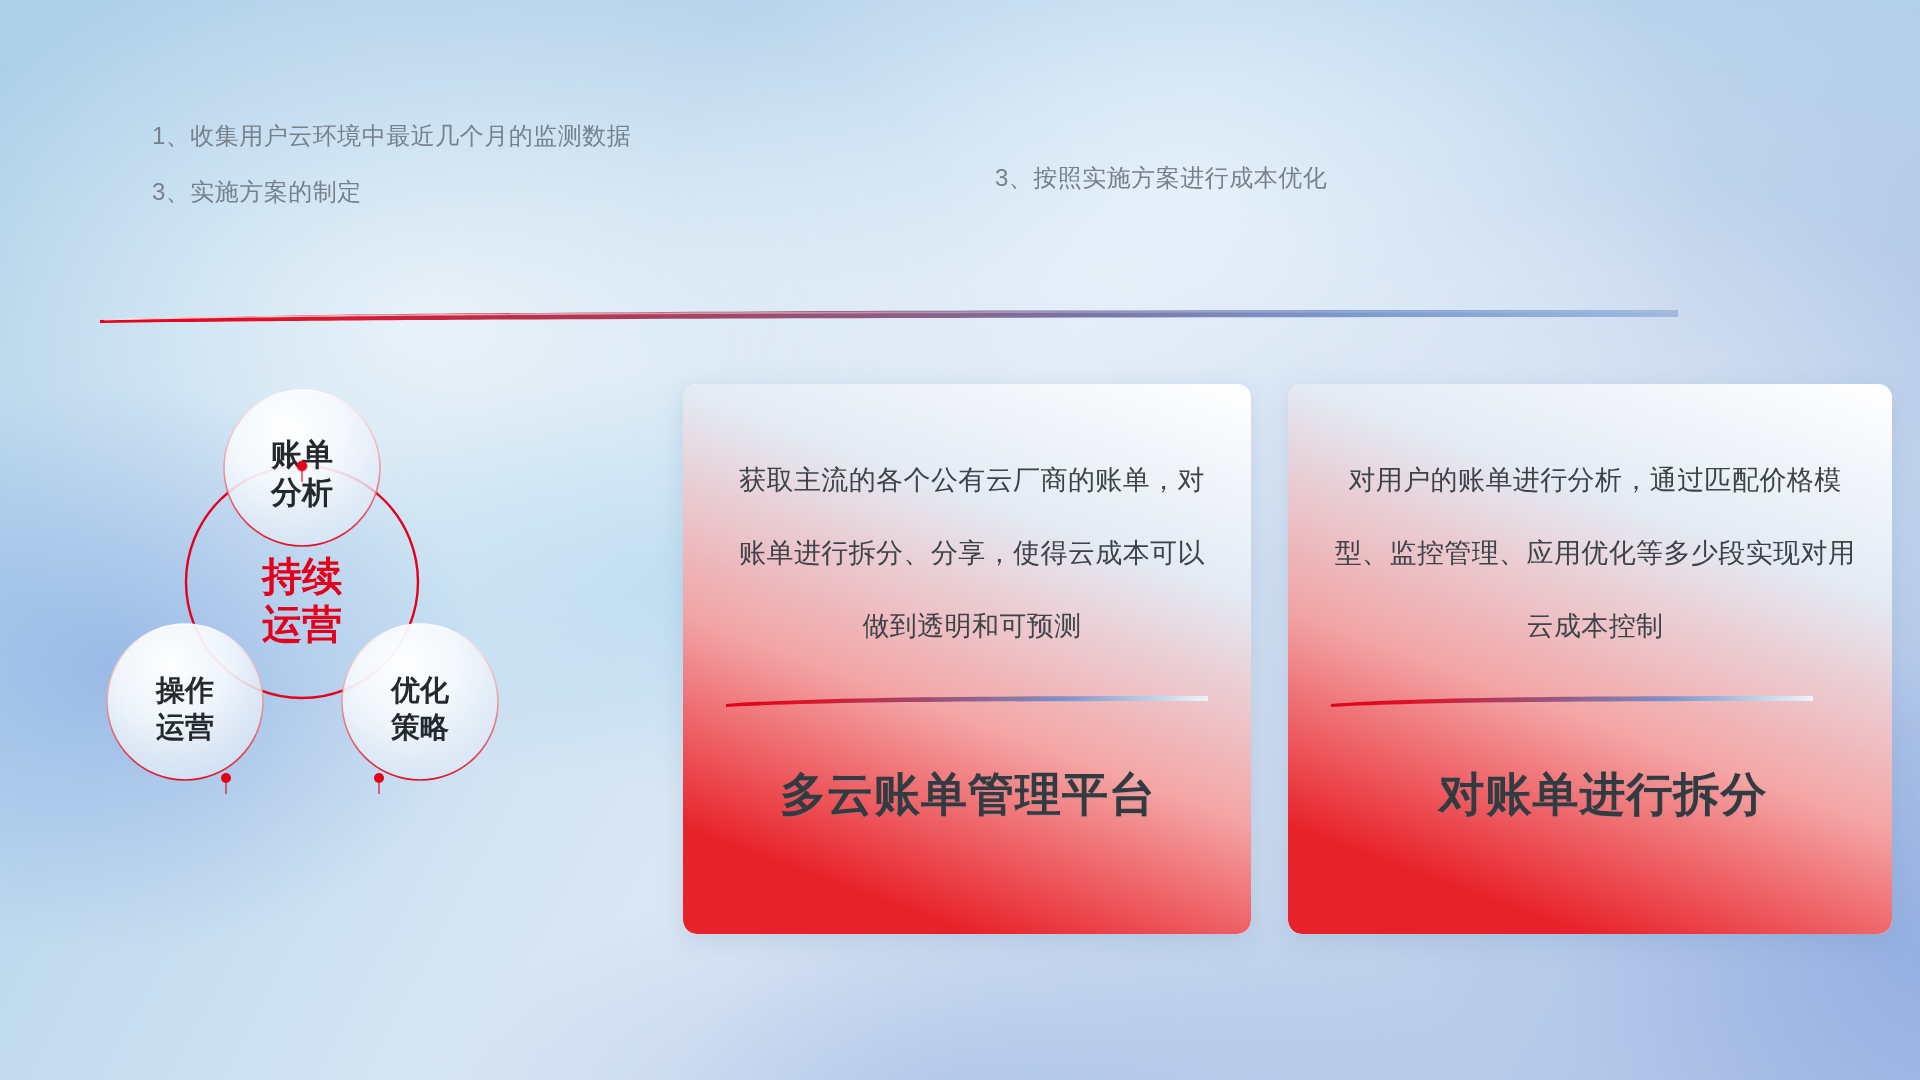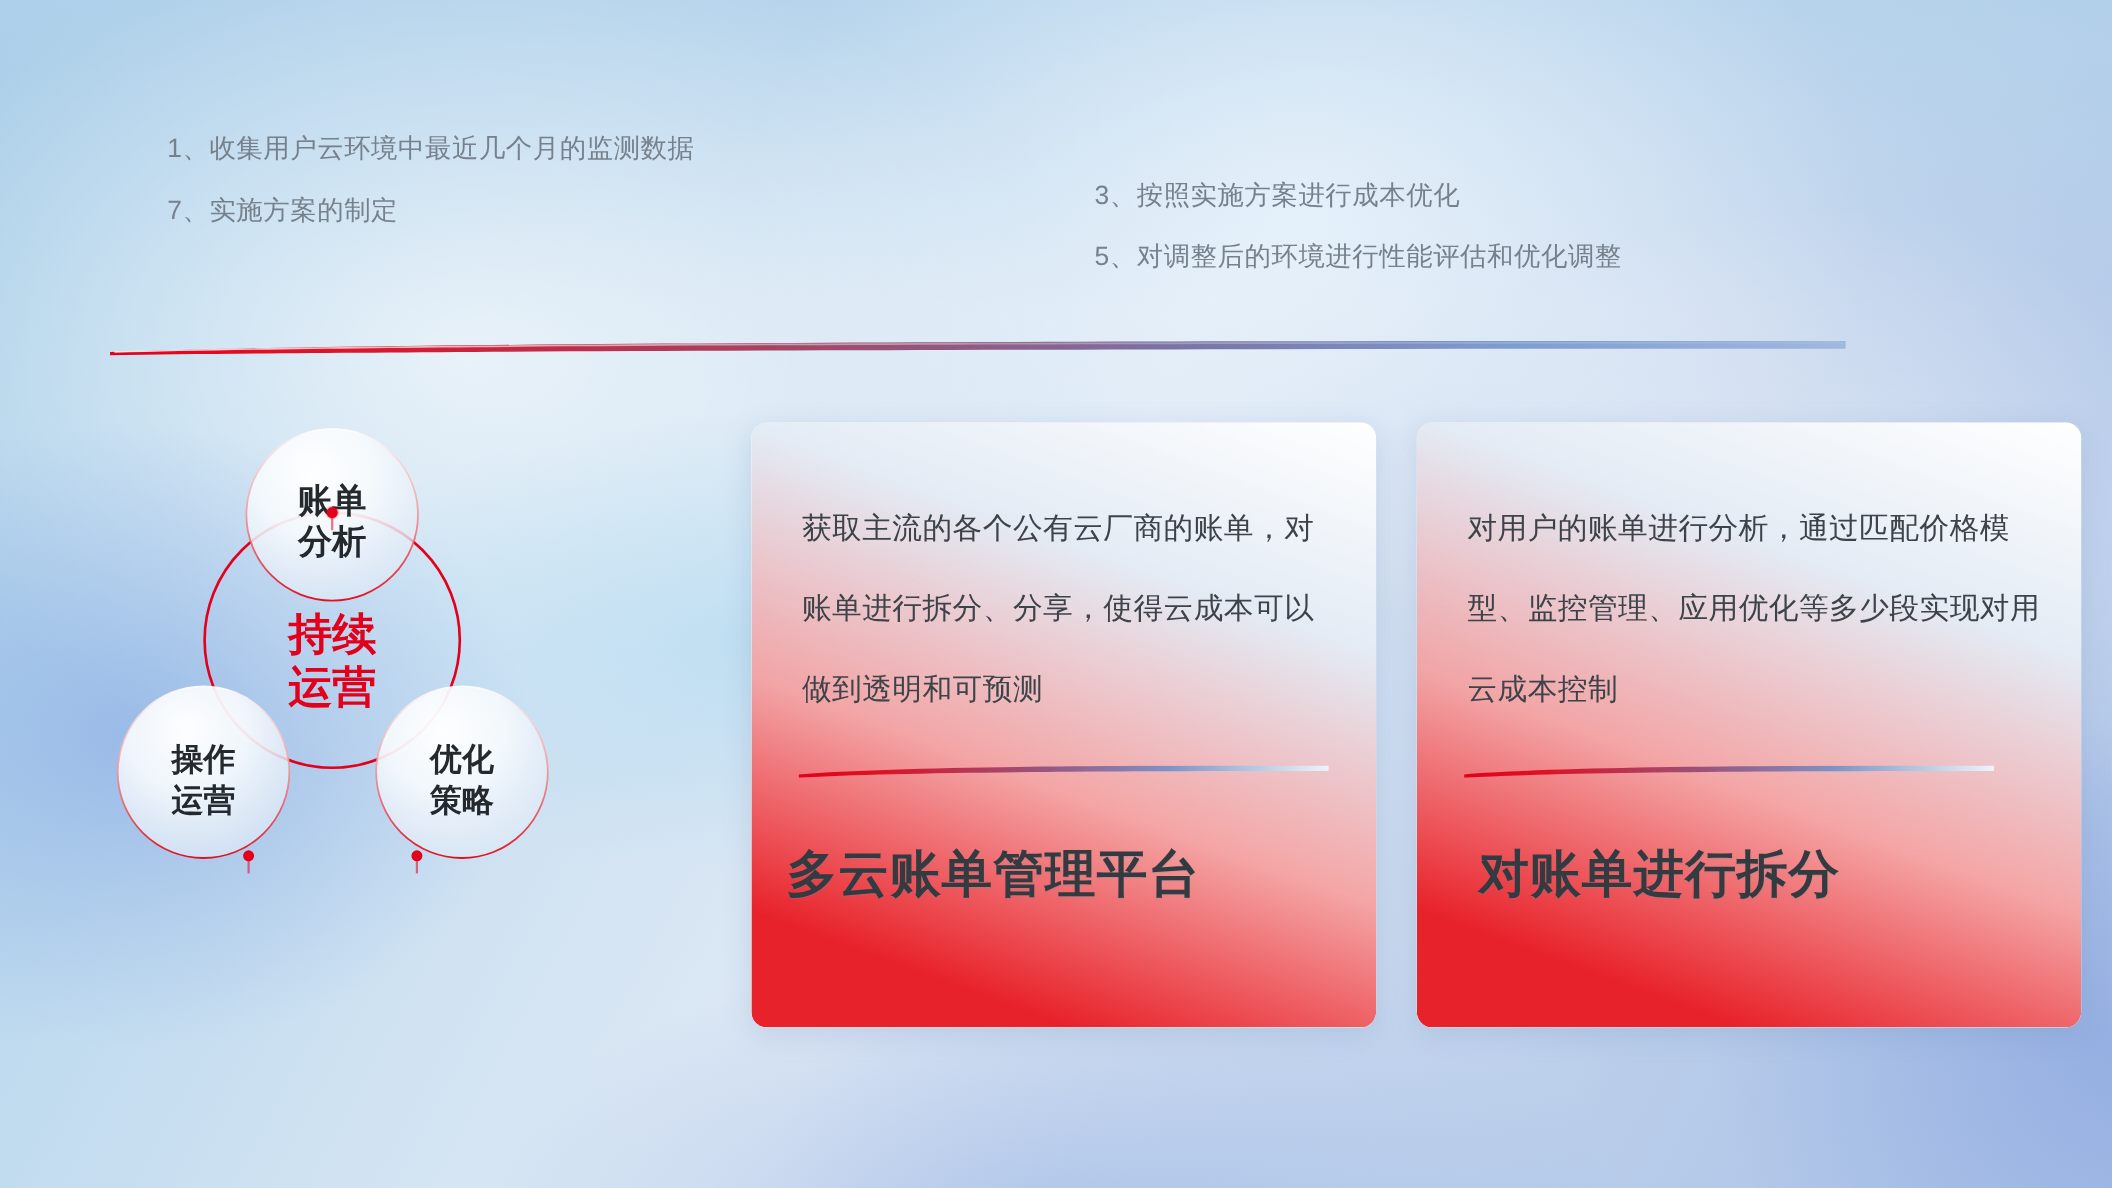--- a/index.html
+++ b/index.html
@@ -36,20 +36,21 @@
 
   
   #venn{position:absolute;z-index:4;left:90px;top:350px;width:470px;height:470px;}
 
   
   .card{
     position:absolute;z-index:5;width:568px;height:550px;border-radius:14px;
     background:linear-gradient(150deg,#f2f6fb 0%,#fafcfe 34%,#ffffff 62%,#fdfdfe 100%);
     box-shadow:0 6px 26px rgba(96,130,175,.20);
     overflow:hidden;
+    text-align:center;
   }
   .card-1{left:683px;top:384px;}
   .card-2{left:1288px;top:384px;padding-left:36px;}
   .card-edge{position:absolute;inset:0;border-radius:14px;pointer-events:none;
     border:2px solid transparent;
     background:
       linear-gradient(#fff0,#fff0) padding-box,
       linear-gradient(200deg, rgba(255,255,255,.9) 0%, rgba(226,234,244,.95) 28%, rgba(236,92,92,.55) 58%, #e8222a 86%, #e8222a 100%) border-box;
   }
   .card-body{
@@ -75,25 +76,24 @@
   <div class="bgl bg-glow3"></div>
   <div class="bgl bg-cyan"></div>
   <div class="bgl bg-blue1"></div>
   <div class="bgl bg-blue2"></div>
   <div class="bgl bg-blue3"></div>
 </div>
 
 <div id="steps">
   <div class="col col-a">
     <div class="step">1、收集用户云环境中最近几个月的监测数据</div>
-    <div class="step">7、实施方案的制定</div>
+    <div class="step">3、实施方案的制定</div>
   </div>
   <div class="col col-b">
     <div class="step">3、按照实施方案进行成本优化</div>
-    <div class="step">5、对调整后的环境进行性能评估和优化调整</div>
   </div>
 </div>
 
 <svg id="divider" viewBox="0 0 1578 14" preserveAspectRatio="none">
   <defs>
     <linearGradient id="divGrad" x1="0" y1="0" x2="1" y2="0">
       <stop offset="0" stop-color="#e3001b"></stop>
       <stop offset="0.10" stop-color="#e11026"></stop>
       <stop offset="0.38" stop-color="#a44463"></stop>
       <stop offset="0.62" stop-color="#7a74a6"></stop>

